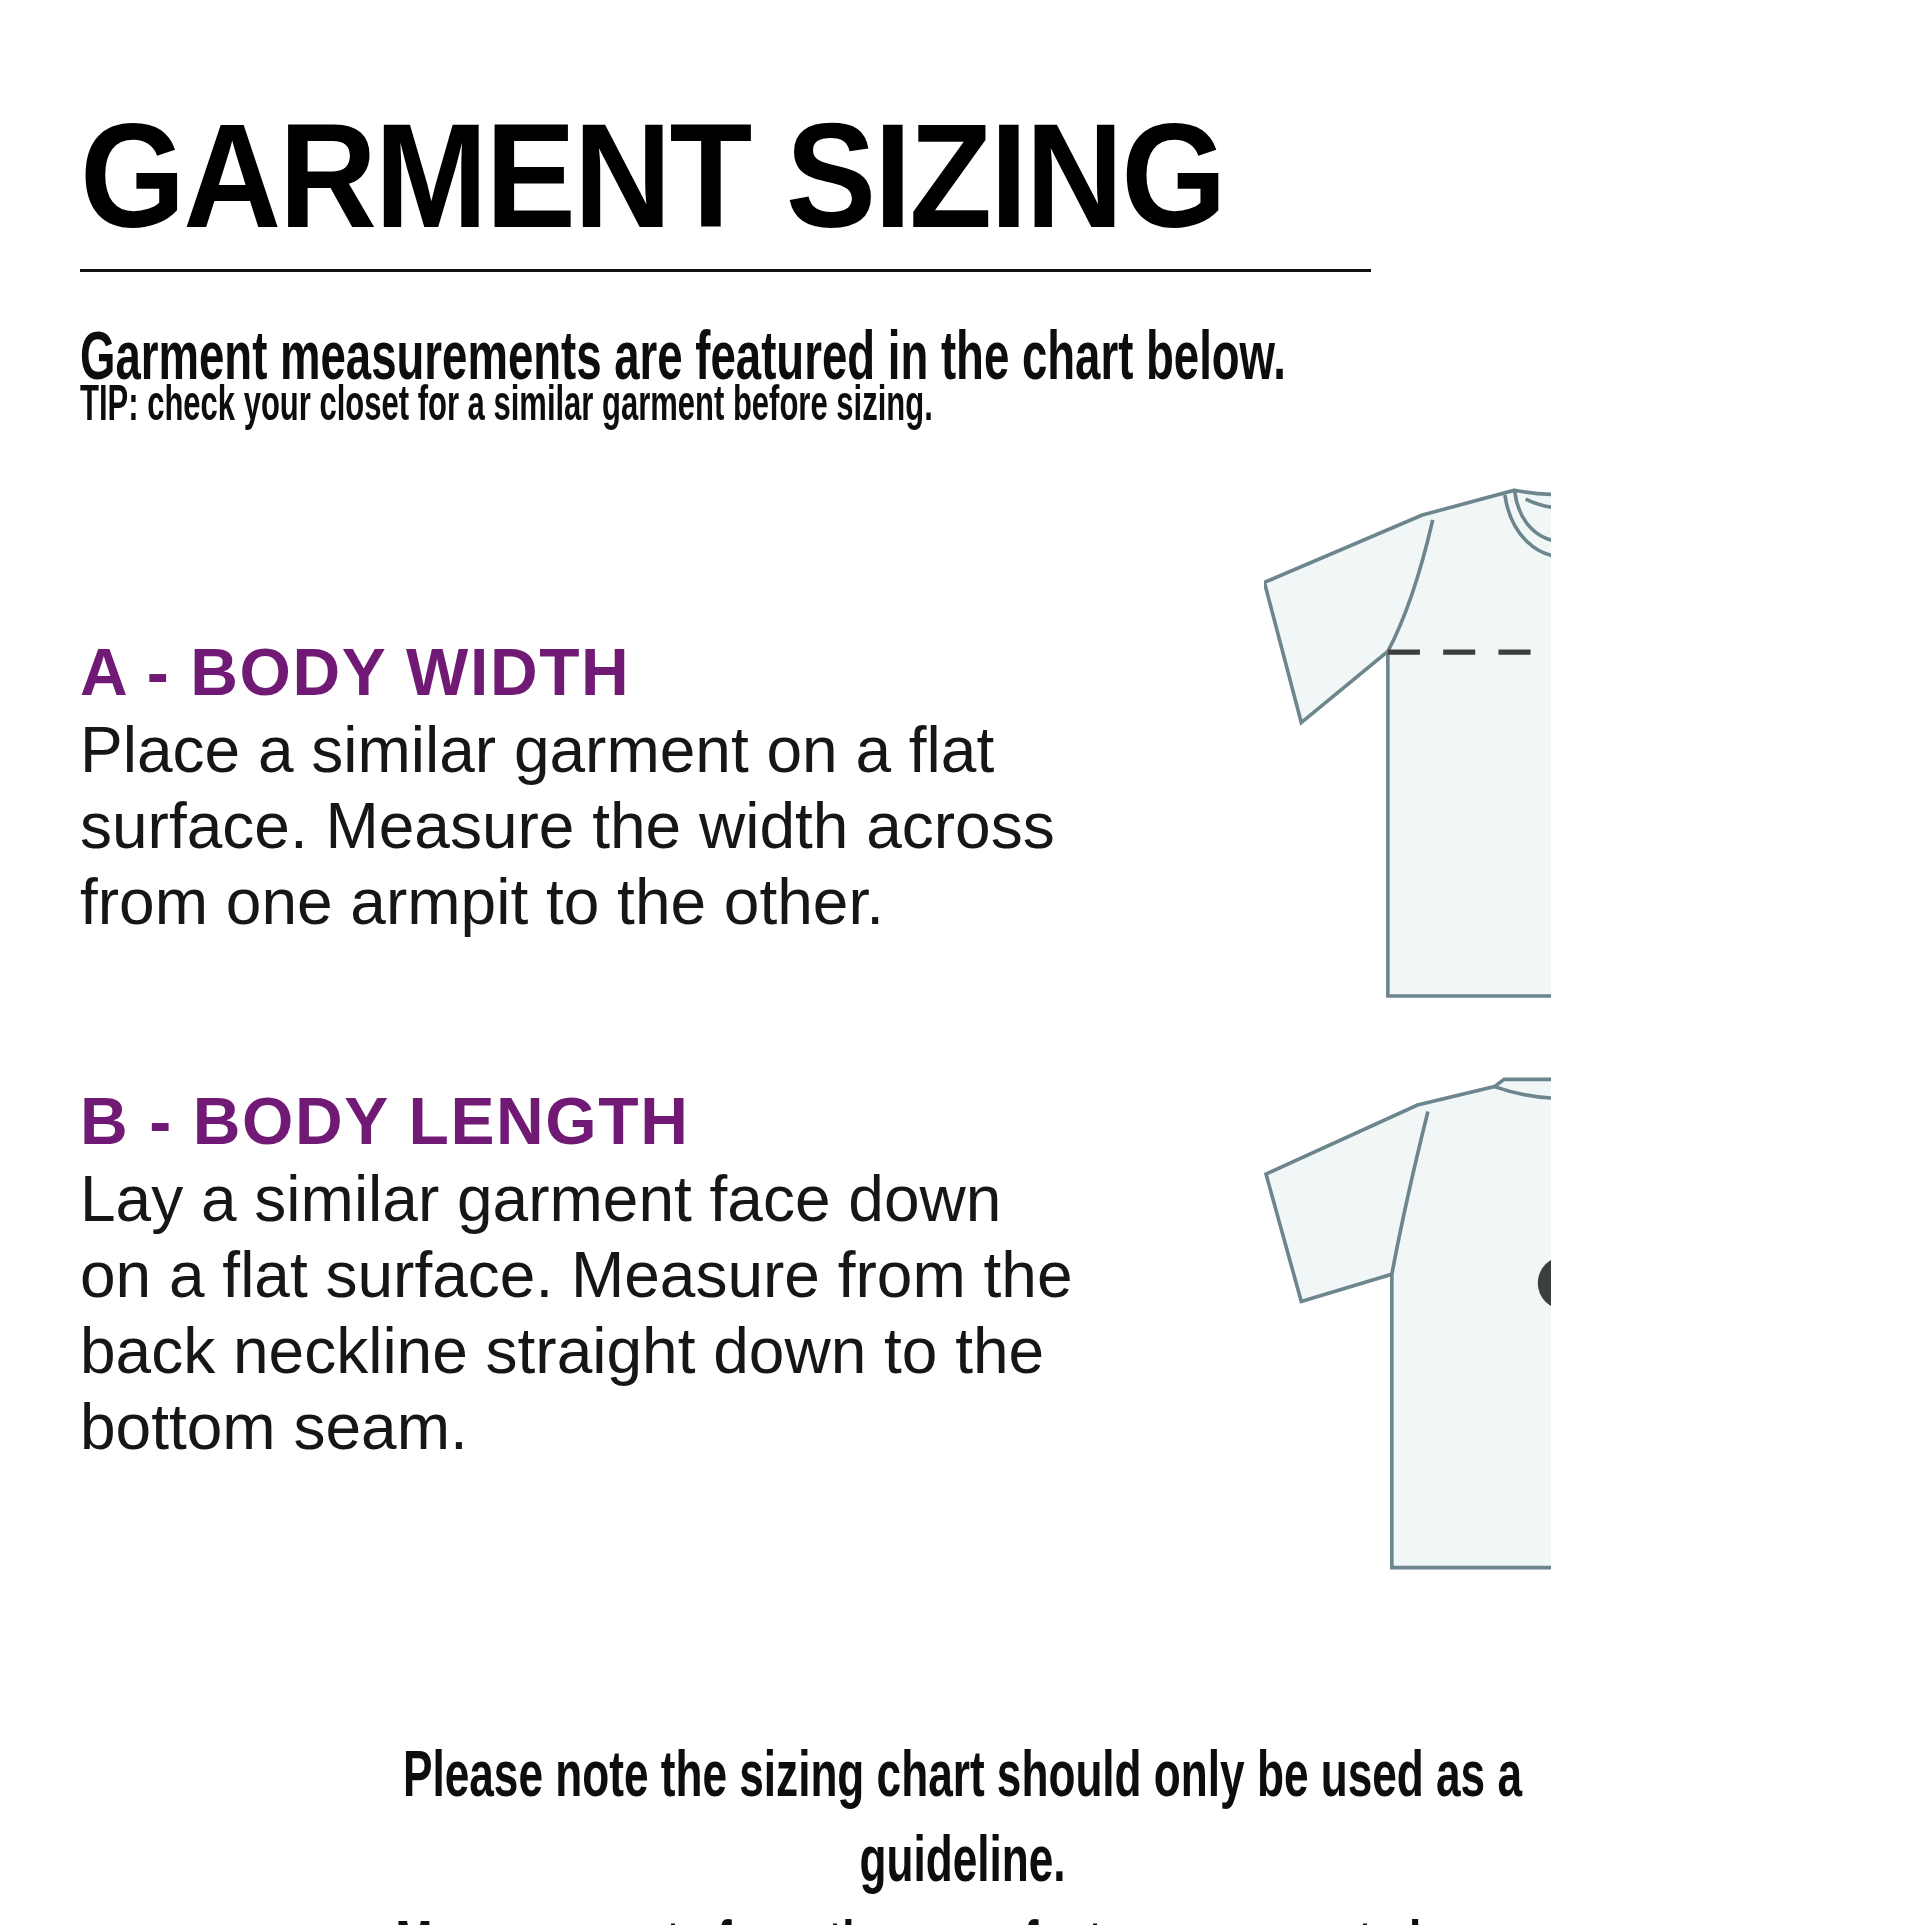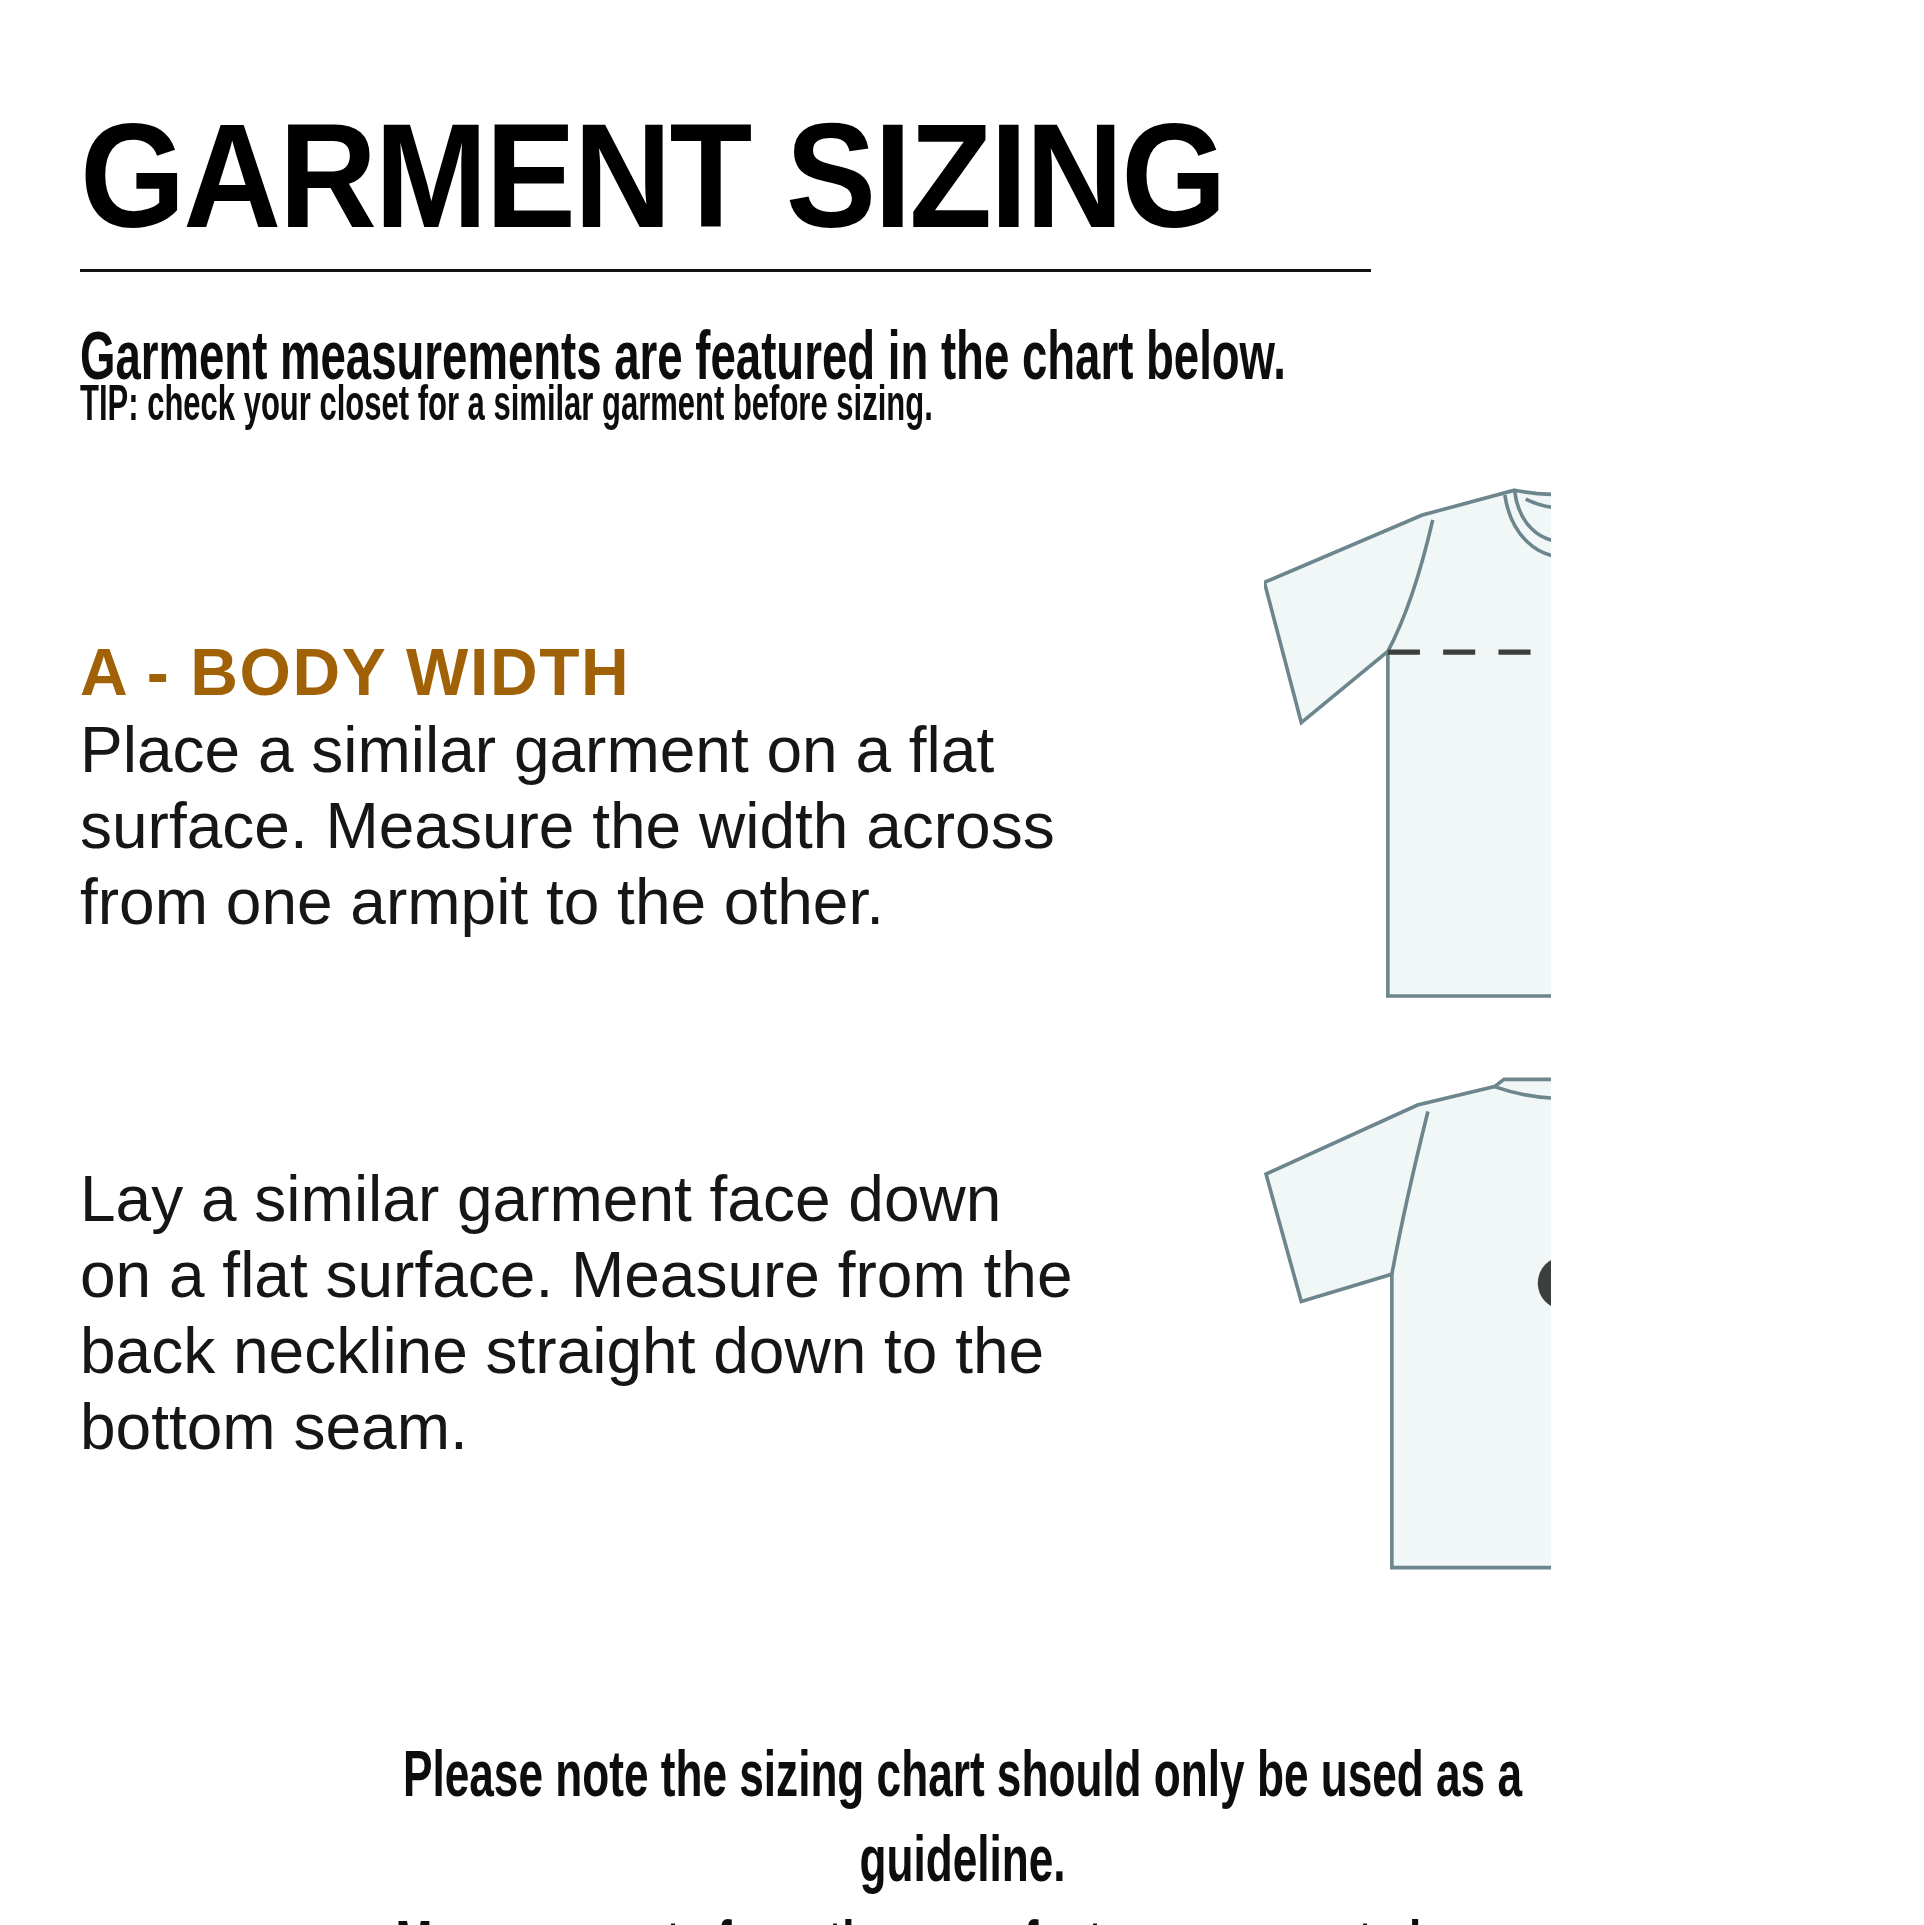--- a/index.html
+++ b/index.html
@@ -33,21 +33,21 @@
   .tip{
     left:80px;top:375px;
     font-size:50px;line-height:56px;font-weight:700;
     transform:scaleX(.62);transform-origin:0 0;
     white-space:nowrap;color:#0d0d0d;
   }
   
   .sec-heading{
     left:80px;
     font-size:66px;line-height:77px;font-weight:800;
-    letter-spacing:1.6px;color:#a16207;white-space:nowrap;
+    letter-spacing:1.6px;color:#701a75;white-space:nowrap;
   }
   .sec-body{
     left:80px;width:1251px;
     font-size:64px;line-height:76px;font-weight:400;
     color:#161616;white-space:pre-line;
   }
   .sec-a-heading{top:634px;}
   .sec-a-body{top:712px;}
   .sec-b-heading{top:1083px;}
   .sec-b-body{top:1161px;}
@@ -94,20 +94,21 @@
   <div class="abs title">GARMENT SIZING</div>
   <div class="abs rule"></div>
   <div class="abs subtitle">Garment measurements are featured in the chart below.</div>
   <div class="abs tip">TIP: check your closet for a similar garment before sizing.</div>
 
   <div class="abs sec-heading sec-a-heading">A - BODY WIDTH</div>
   <div class="abs sec-body sec-a-body">Place a similar garment on a flat
 surface. Measure the width across
 from one armpit to the other.</div>
 
+  <div class="abs sec-heading sec-b-heading">B - BODY LENGTH</div>
   <div class="abs sec-body sec-b-body">Lay a similar garment face down
 on a flat surface. Measure from the
 back neckline straight down to the
 bottom seam.</div>
 
   <svg class="shirt shirt-front" viewBox="0 0 750 645" xmlns="http://www.w3.org/2000/svg">
     <path class="body-shape" d="M312,9 Q371,20 429,9 L556,40 L750,124 L707,299 L591,210 L591,640 L154,640 L154,210 L46,299 L0,124 L197,40 Z"></path>
     <path class="seam" d="M326,20 Q371,42 416,20"></path>
     <path class="seam" d="M312,9 C322,94 419,94 429,9"></path>
     <path class="seam" d="M300,15 C315,118 435,118 441,15"></path>

